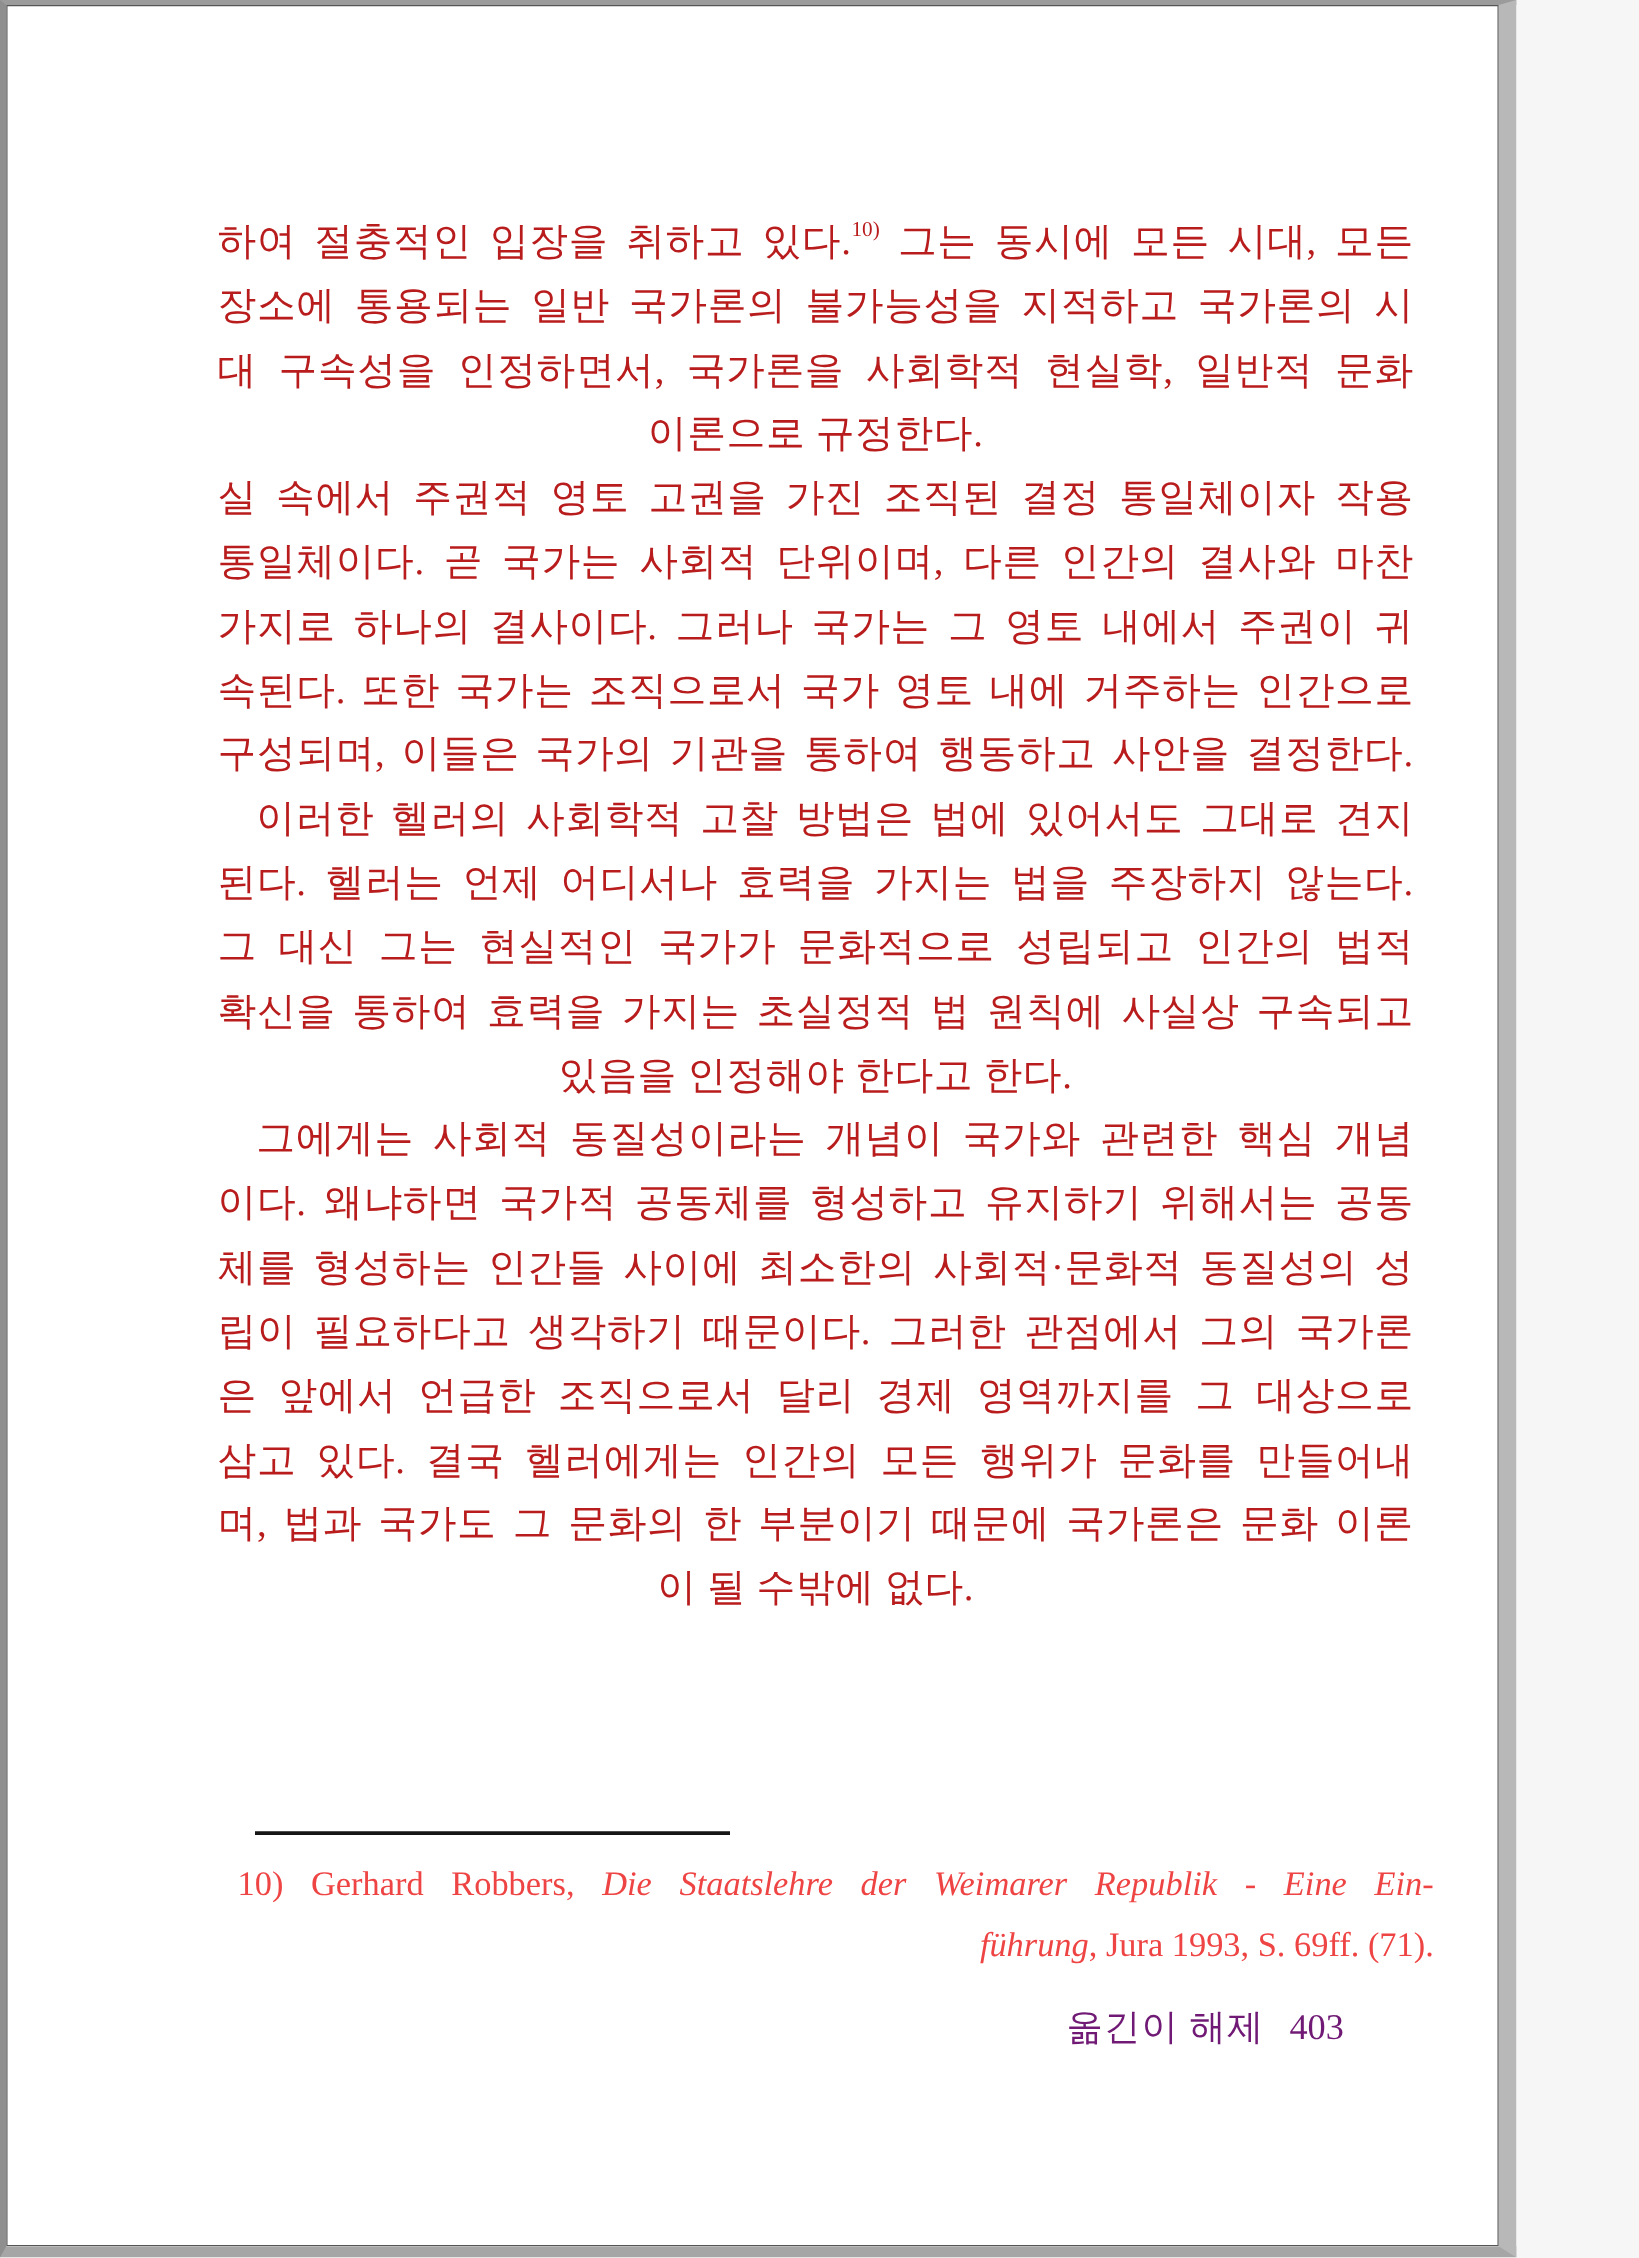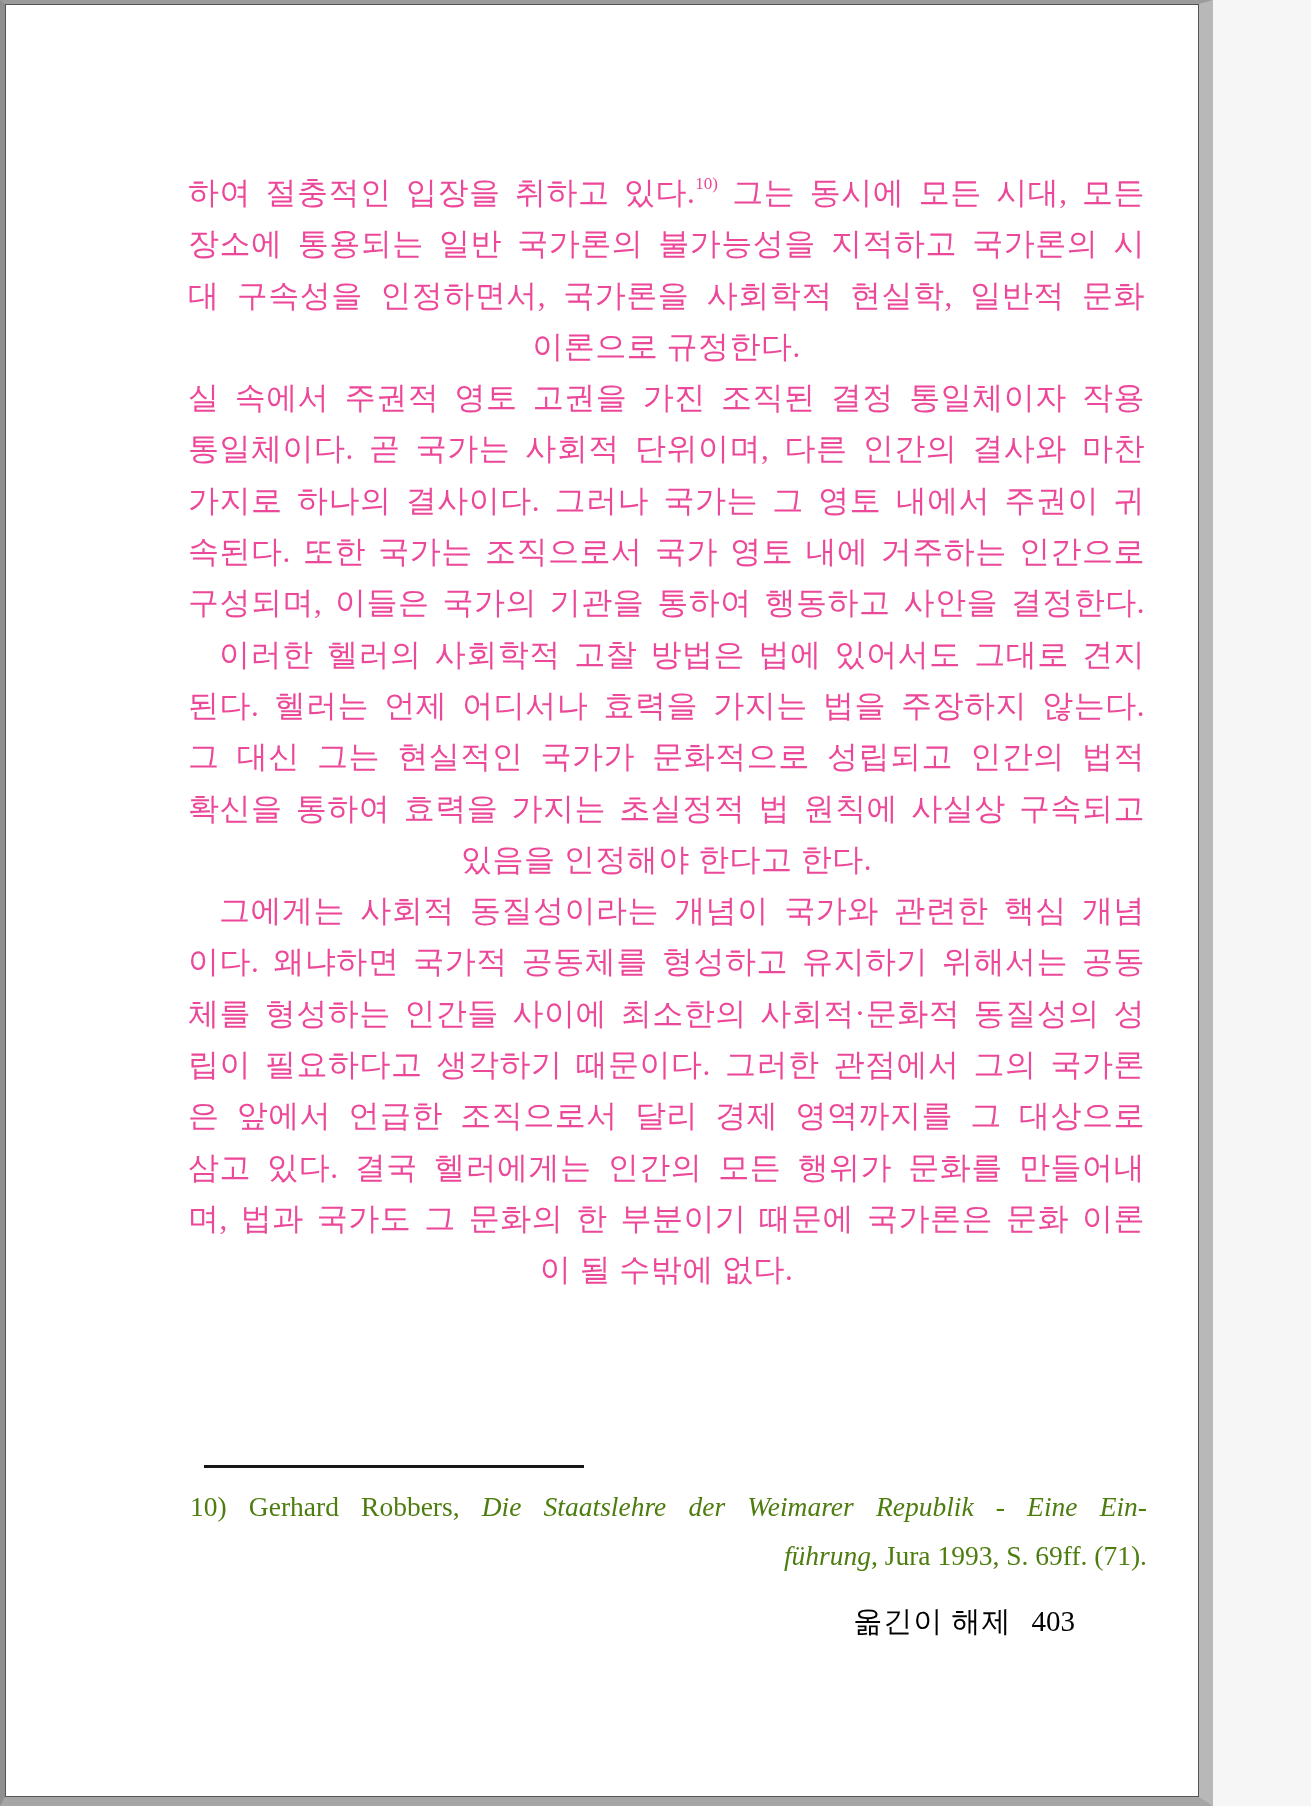--- a/index.html
+++ b/index.html
@@ -26,26 +26,26 @@
     height: 1806px;
     box-sizing: border-box;
     background: #ffffff;
     border-style: solid;
     border-width: 4px 14px 9px 5px;
     border-color: #9b9b9b #b8b8b8 #a6a6a6 #8f8f8f;
     box-shadow: inset 0 0 0 1px #555555;
   }
   .body-text {
     position: absolute;
-    left: 183px;
+    left: 169px;
     top: 163px;
     width: 957px;
     font-size: 31px;
     line-height: 51.3px;
-    color: #ec4899;
+    color: #b91c1c;
     letter-spacing: 0.5px;
   }
   .body-line {
     text-align: center;
     white-space: normal;
   }
   .body-line.just {
     text-align: justify;
     text-align-last: justify;
   }
@@ -66,36 +66,36 @@
     height: 3px;
     background: #161616;
   }
   .footnote {
     position: absolute;
     left: 185px;
     top: 1478px;
     width: 957px;
     font-size: 27.5px;
     line-height: 49px;
-    color: #4d7c0f;
+    color: #ef4444;
   }
   .fn-line { text-align: right; }
   .fn-line.just {
     text-align: justify;
     text-align-last: justify;
   }
   .fn-line.hang { padding-left: 68px; }
   .page-footer {
     position: absolute;
     left: 185px;
     top: 1598px;
     width: 885px;
     text-align: right;
     font-size: 29px;
-    color: #000000;
+    color: #701a75;
     letter-spacing: 1px;
   }
   .page-footer .pagenum {
     margin-left: 20px;
     letter-spacing: 0;
   }
 </style>
 </head>
 <body>
 

